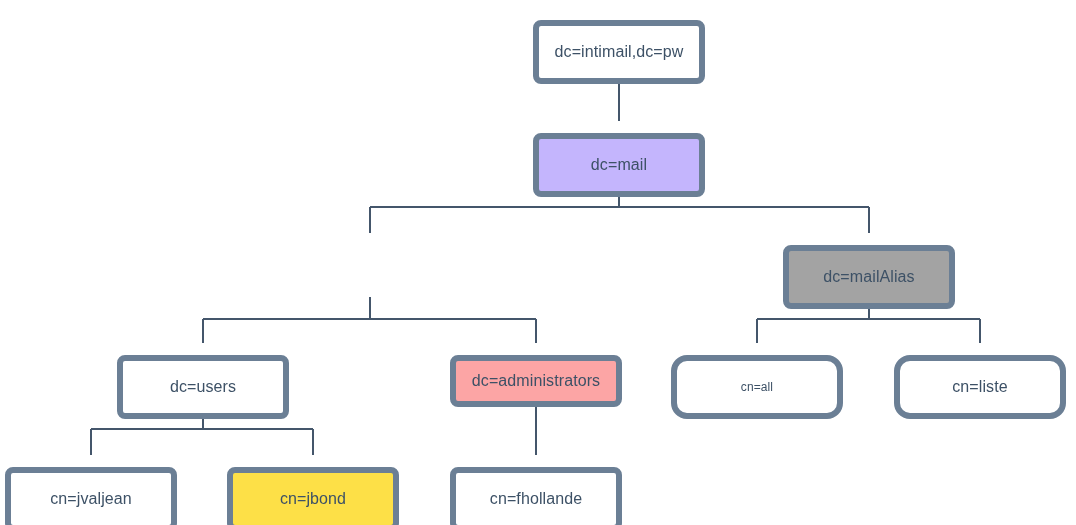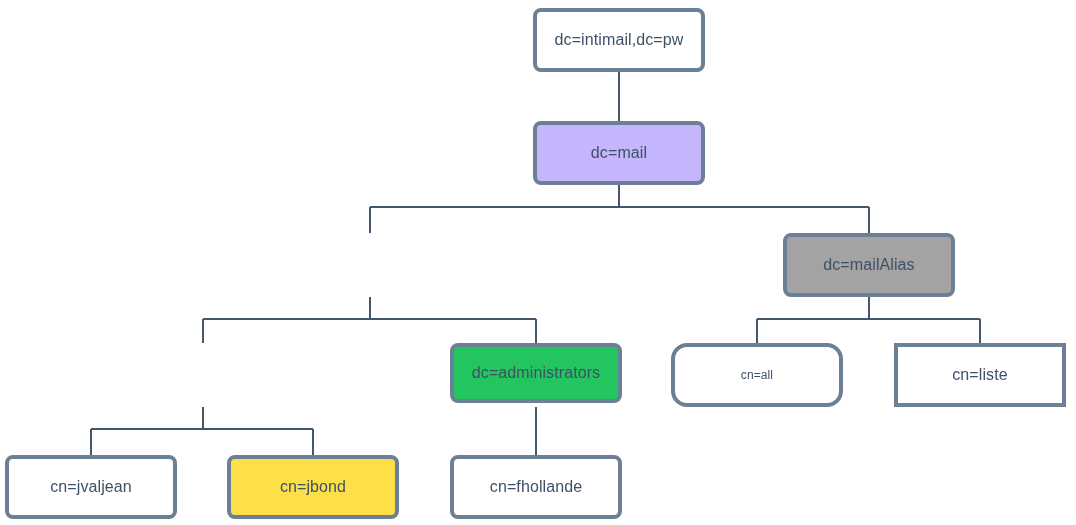--- a/index.html
+++ b/index.html
@@ -22,32 +22,33 @@
   #edges {
     position: absolute;
     left: 0;
     top: 0;
     width: 1076px;
     height: 525px;
   }
   .node {
     position: absolute;
     box-sizing: border-box;
-    border: 4px solid #6d28d9;
+    border: 6px solid #6d28d9;
     border-radius: 8px;
     background: #ffffff;
     display: flex;
     align-items: center;
     justify-content: center;
     color: #3d5166;
     font-size: 16px;
     font-family: "Liberation Sans", sans-serif;
     letter-spacing: 0.1px;
     white-space: nowrap;
     z-index: 2;
+    margin-top: 12px;
   }
   .node-label {
     pointer-events: none;
   }
 </style>
 </head>
 <body>
 
 <div id="diagram">
   <svg id="edges" width="1076" height="525" viewBox="0 0 1076 525" xmlns="http://www.w3.org/2000/svg" shape-rendering="crispEdges">
@@ -72,27 +73,30 @@
     </svg>
 <div class="node" style="left: 533px; top: 8px; width: 172px; height: 64px; border-radius: 8px; background: rgb(255, 255, 255); border-color: rgb(107, 127, 149); color: rgb(61, 81, 102); font-size: 16px;">
       <span class="node-label">dc=intimail,dc=pw</span>
     </div>
     <div class="node" style="left: 533px; top: 121px; width: 172px; height: 64px; border-radius: 8px; background: #c4b5fd; border-color: rgb(107, 127, 149); color: rgb(61, 81, 102); font-size: 16px;">
       <span class="node-label">dc=mail</span>
     </div>
     <div class="node" style="left: 783px; top: 233px; width: 172px; height: 64px; border-radius: 8px; background: #a3a3a3; border-color: rgb(107, 127, 149); color: rgb(61, 81, 102); font-size: 16px;">
       <span class="node-label">dc=mailAlias</span>
     </div>
-    <div class="node" style="left: 450px; top: 343px; width: 172px; height: 60px; border-radius: 8px; background: #22c55e; border-color: rgb(107, 127, 149); color: rgb(61, 81, 102); font-size: 16px;">
+    <div class="node" style="left: 117px; top: 343px; width: 172px; height: 64px; border-radius: 8px; background: rgb(255, 255, 255); border-color: rgb(107, 127, 149); color: rgb(61, 81, 102); font-size: 16px;">
+      <span class="node-label">dc=users</span>
+    </div>
+    <div class="node" style="left: 450px; top: 343px; width: 172px; height: 52px; border-radius: 8px; background: #fca5a5; border-color: rgb(107, 127, 149); color: rgb(61, 81, 102); font-size: 16px;">
       <span class="node-label">dc=administrators</span>
     </div>
     <div class="node" style="left: 671px; top: 343px; width: 172px; height: 64px; border-radius: 16px; background: rgb(255, 255, 255); border-color: rgb(107, 127, 149); color: rgb(61, 81, 102); font-size: 12px;">
       <span class="node-label">cn=all</span>
     </div>
-    <div class="node" style="left: 894px; top: 343px; width: 172px; height: 64px; border-radius: 0; background: rgb(255, 255, 255); border-color: rgb(107, 127, 149); color: rgb(61, 81, 102); font-size: 16px;">
+    <div class="node" style="left: 894px; top: 343px; width: 172px; height: 64px; border-radius: 16px; background: rgb(255, 255, 255); border-color: rgb(107, 127, 149); color: rgb(61, 81, 102); font-size: 16px;">
       <span class="node-label">cn=liste</span>
     </div>
     <div class="node" style="left: 5px; top: 455px; width: 172px; height: 64px; border-radius: 8px; background: rgb(255, 255, 255); border-color: rgb(107, 127, 149); color: rgb(61, 81, 102); font-size: 16px;">
       <span class="node-label">cn=jvaljean</span>
     </div>
     <div class="node" style="left: 227px; top: 455px; width: 172px; height: 64px; border-radius: 8px; background: #fde047; border-color: rgb(107, 127, 149); color: rgb(61, 81, 102); font-size: 16px;">
       <span class="node-label">cn=jbond</span>
     </div>
     <div class="node" style="left: 450px; top: 455px; width: 172px; height: 64px; border-radius: 8px; background: rgb(255, 255, 255); border-color: rgb(107, 127, 149); color: rgb(61, 81, 102); font-size: 16px;">
       <span class="node-label">cn=fhollande</span>

